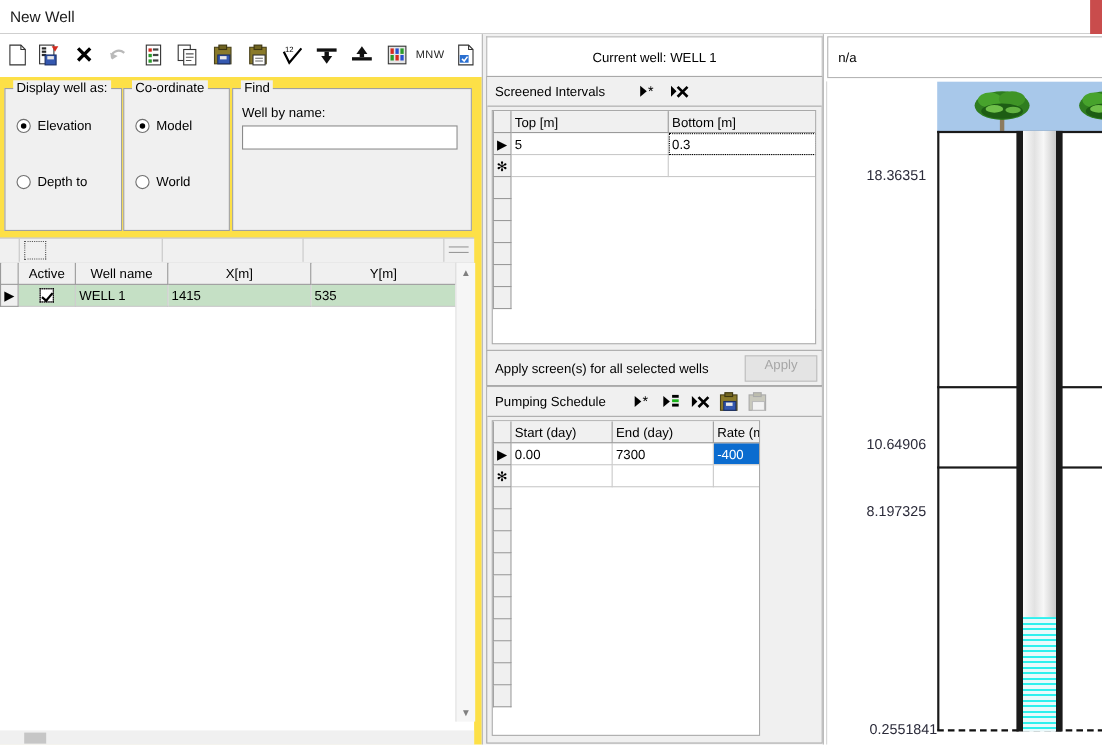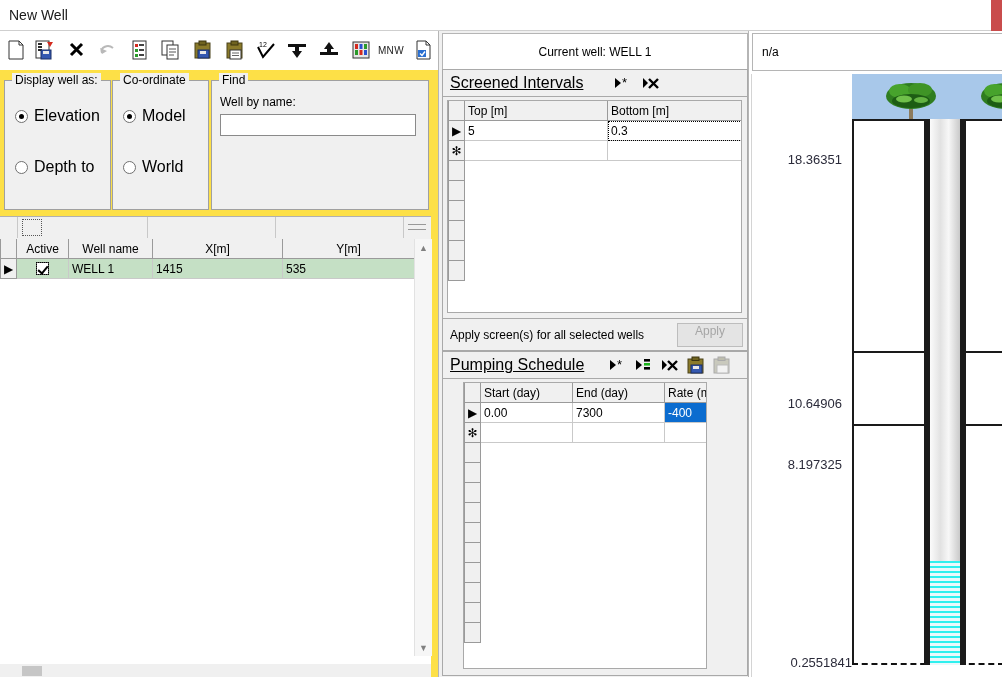--- a/index.html
+++ b/index.html
@@ -57,21 +57,21 @@
     border: 1px solid #a0a0a0;
     background: #f0f0f0;
   }
   .groupbox > .gb-title {
     position: absolute; top: -8px; left: 7px;
     background: #f0f0f0; padding: 0 3px;
     font-size: 12px; color: #000;
   }
   .radio-row {
     position: absolute; display: flex; align-items: center; gap: 6px;
-    font-size: 16px;
+    font-size: 12px;
   }
   .radio {
     width: 13px; height: 13px; border-radius: 50%;
     border: 1px solid #707070; background: #fff;
     box-sizing: border-box; position: relative; flex: 0 0 auto;
   }
   .radio.on::after {
     content: ""; position: absolute; left: 3px; top: 3px;
     width: 5px; height: 5px; border-radius: 50%; background: #000;
   }
@@ -171,21 +171,21 @@
     font-size: 12px;
   }
   .panel-frame {
     position: absolute; border: 1px solid #a9a9a9; background: #f0f0f0;
   }
   .panel-head {
     position: absolute; left: 0; top: 0; right: 0; height: 26px;
     background: #f0f0f0; border-bottom: 1px solid #a9a9a9;
     display: flex; align-items: center;
   }
-  .panel-head .ptitle { margin-left: 7px; font-size: 16px; text-decoration: underline; }
+  .panel-head .ptitle { margin-left: 7px; font-size: 12px; }
   .ph-icon {
     width: 24px; height: 22px; display: flex;
     align-items: center; justify-content: center;
   }
   .apply-bar {
     position: absolute; border: 1px solid #a9a9a9; background: #f0f0f0;
     display: flex; align-items: center;
   }
   .apply-bar .txt { margin-left: 7px; font-size: 12px; }
   .apply-btn {
@@ -582,21 +582,21 @@
         </span>
         <span class="ph-icon" style="margin-left:2px;">
           <svg width="20" height="18" viewBox="0 0 20 18">
             <rect x="2" y="3" width="15" height="14" fill="#c9c9bd" stroke="#aaa"></rect>
             <rect x="6" y="1" width="7" height="3.5" fill="#bdbdae" stroke="#aaa"></rect>
             <rect x="5" y="9" width="11" height="8" fill="#f2f2f2" stroke="#bbb"></rect>
           </svg>
         </span>
       </div>
 
-      <div style="position:absolute; left:20px; top:30px; width:244px; height:287px; background:#fff; border:1px solid #a9a9a9; box-sizing:border-box; overflow:hidden;">
+      <div style="position:absolute; left:4px; top:30px; width:244px; height:287px; background:#fff; border:1px solid #a9a9a9; box-sizing:border-box; overflow:hidden;">
         <table class="grid" style="width:100%;">
           <colgroup>
               <col style="width:16px">
               <col style="width:92px">
               <col style="width:92px">
               <col style="width:93px">
             </colgroup>
           <thead>
             <tr>
               <th class="rowhdr"></th>

